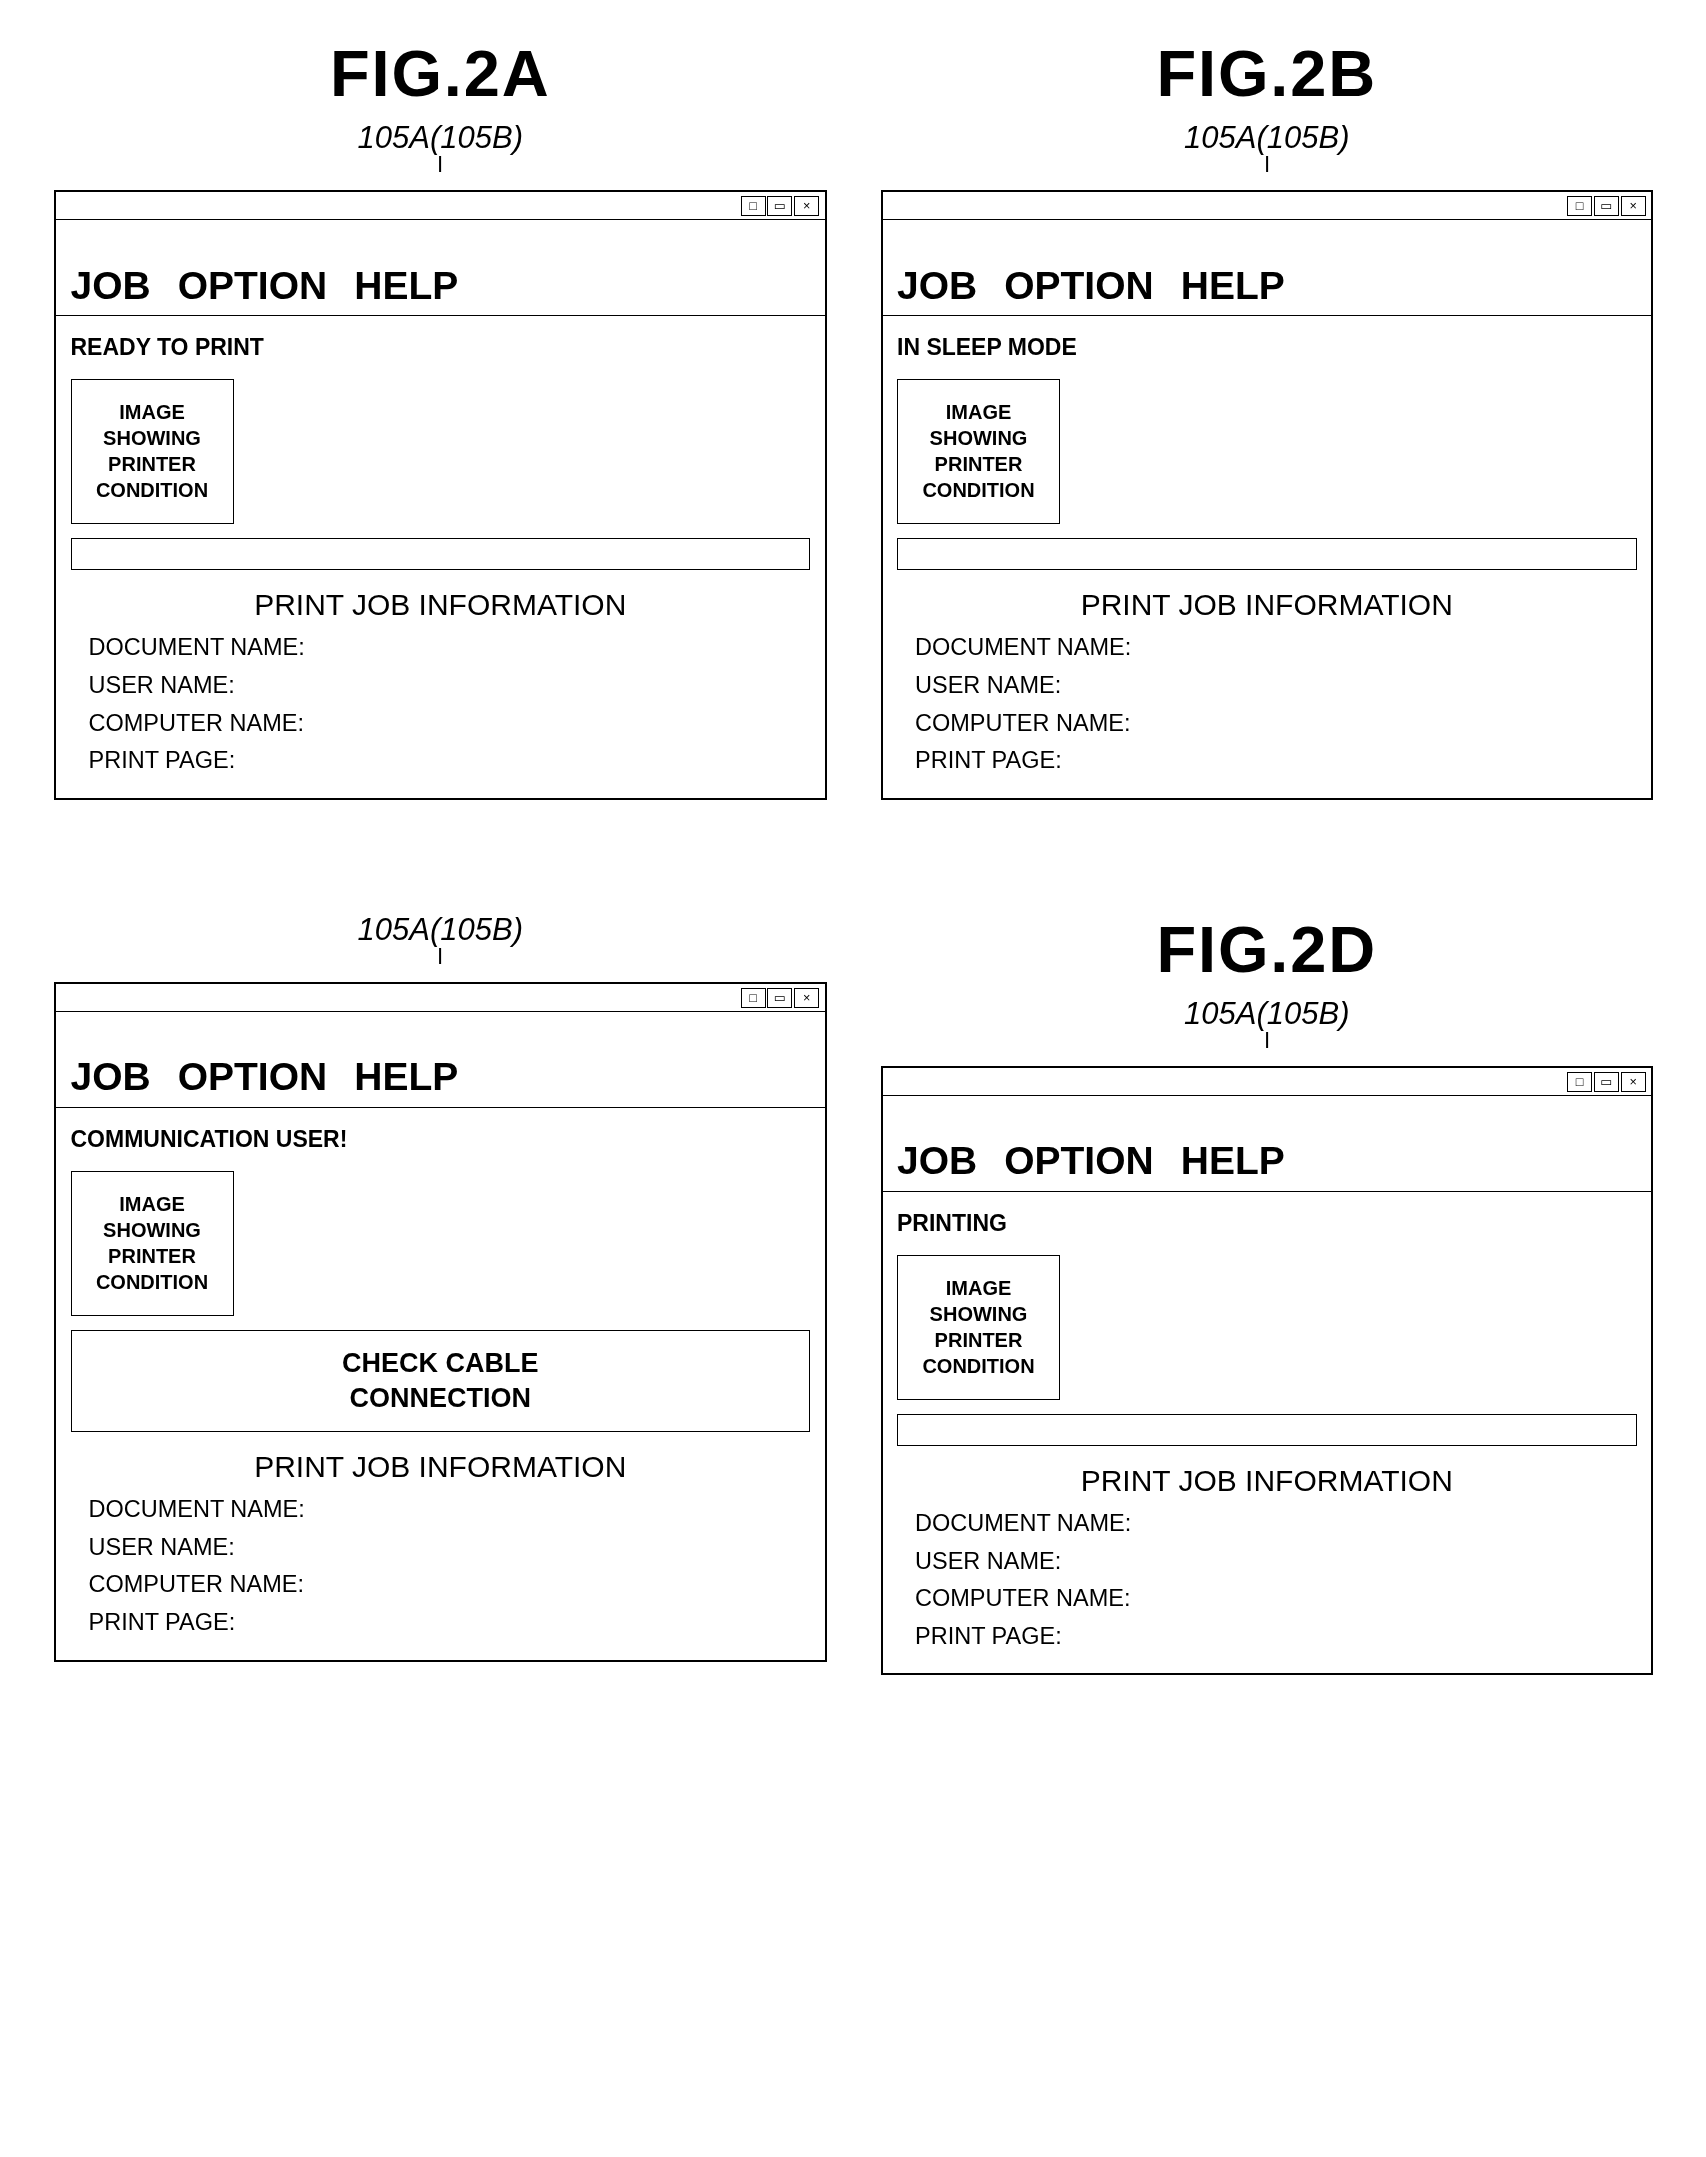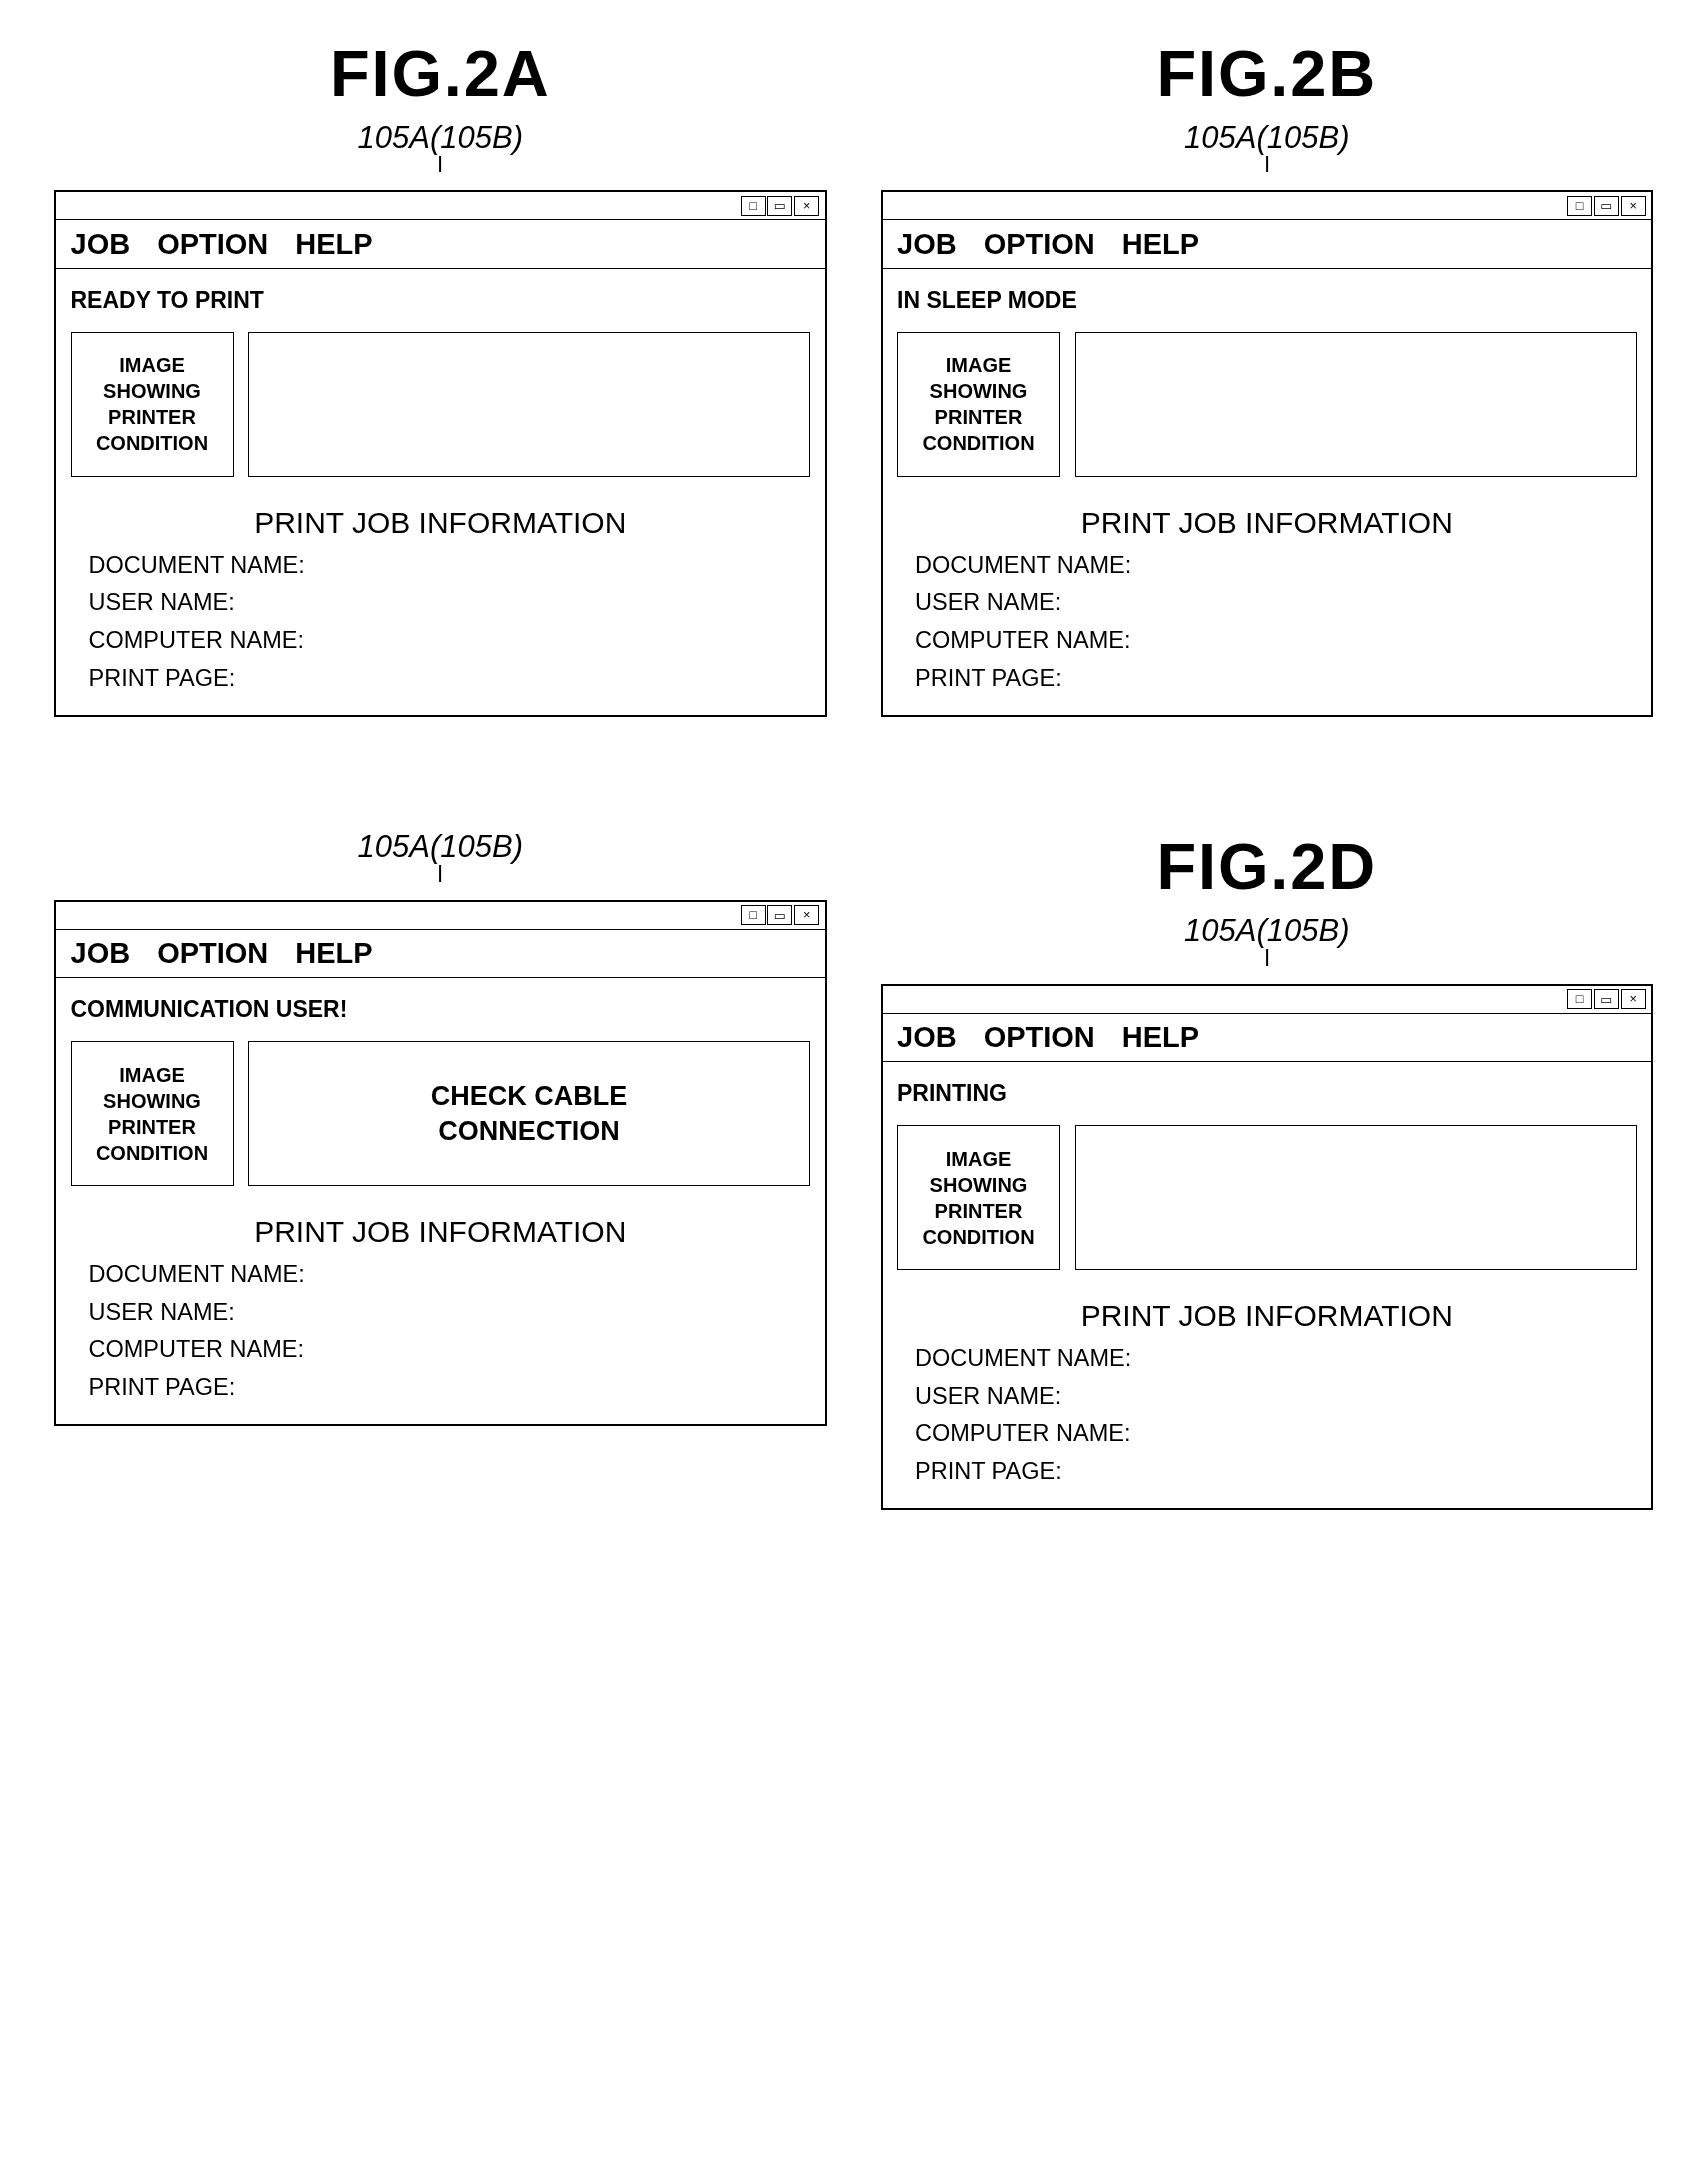--- a/index.html
+++ b/index.html
@@ -76,40 +76,42 @@
     }
 
     .window-menubar {
       display: flex;
       gap: 27px;
       padding: 7.2px 14.5px;
       border-bottom: 1.8px solid #000;
     }
 
     .menu-item {
-      font-size: 29px;
+      font-size: 39px;
       font-weight: bold;
       font-family: Arial, sans-serif;
+      margin-top: 36px;
     }
 
     .window-body {
       padding: 18px 14.5px;
     }
 
     .status-text {
       font-size: 23px;
       font-weight: bold;
       margin-bottom: 18px;
       font-family: Arial, sans-serif;
     }
 
     .images-row {
       display: flex;
       gap: 14.5px;
-      margin-bottom: 22px;
+      margin-bottom: 11px;
+      flex-direction: column;
     }
 
     .image-box {
       border: 1.8px solid #000;
       width: 163px;
       height: 145px;
       display: flex;
       align-items: center;
       justify-content: center;
       text-align: center;

